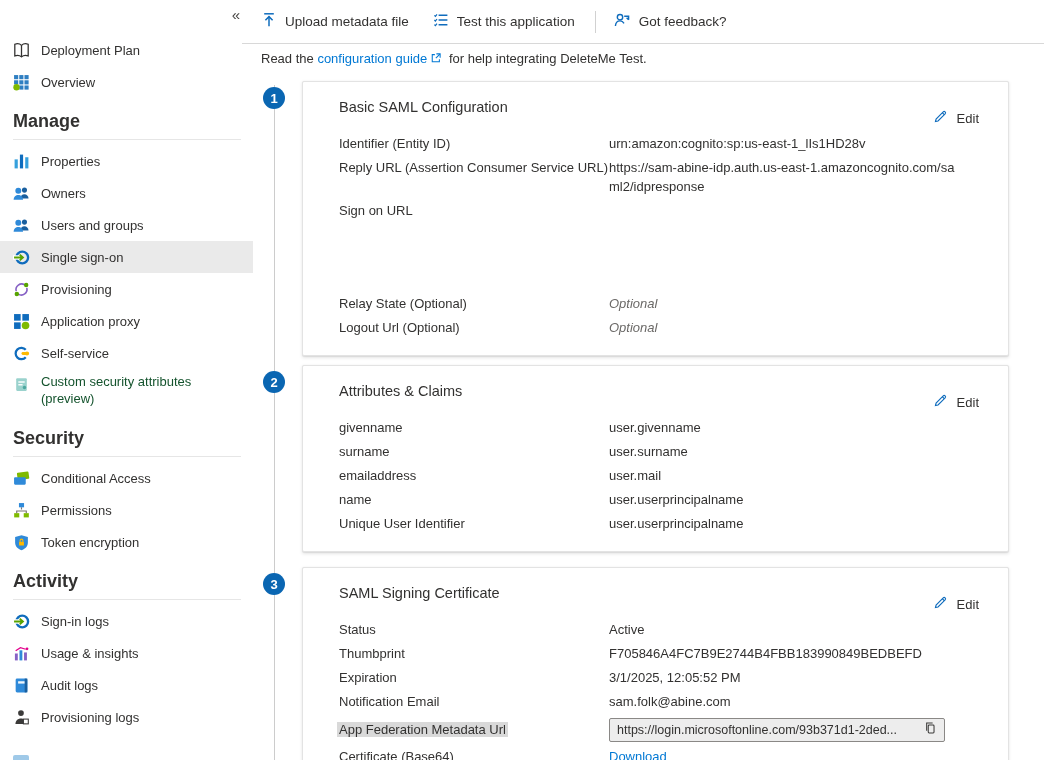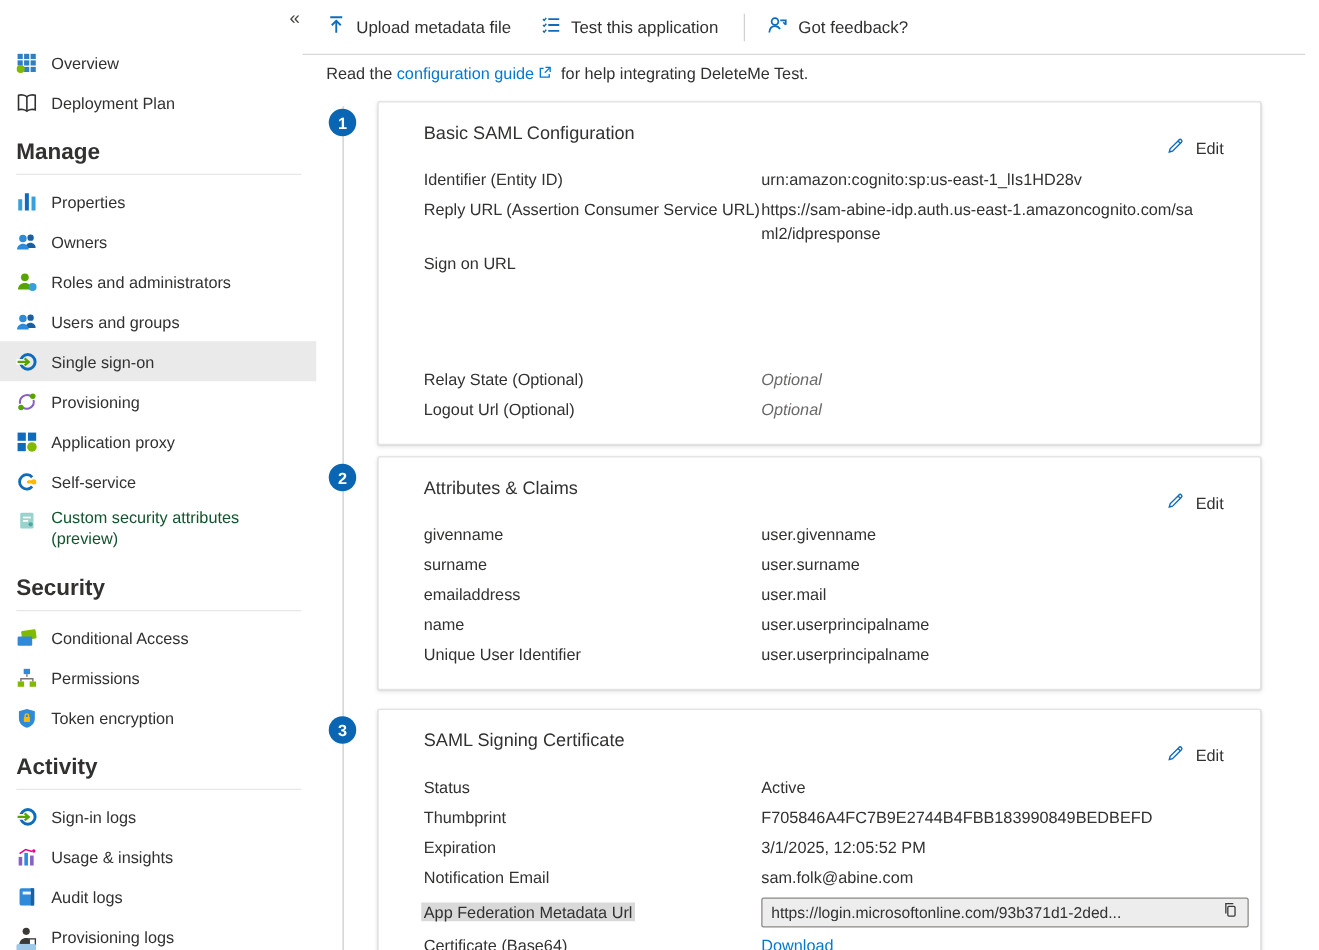--- a/index.html
+++ b/index.html
@@ -50,60 +50,60 @@
   .card-title { font-size:14.5px; }
   .edit-btn { position:absolute; top:27px; right:29px; display:flex; align-items:center; gap:9px;
     font-size:13px; cursor:pointer; }
   .rows { margin-top:19px; display:grid; grid-template-columns:270px minmax(0,1fr);
     row-gap:5px; font-size:13px; line-height:19px; align-items:start; }
   .val.break { word-break:break-all; max-width:350px; }
   .val.italic { font-style:italic; color:#6b6967; }
   .val a { color:#0078d4; text-decoration:none; cursor:pointer; }
   .spacer { grid-column:1 / span 2; height:64px; }
   .hl-label { background:#d9d9d9; padding:0 2px; margin-left:-2px; }
-  .url-box { display:flex; align-items:center; width:390px; height:24px; margin-top:2px;
+  .url-box { display:flex; align-items:center; width:336px; height:24px; margin-top:2px;
     border:1px solid #8a8886; border-radius:2px; background:#ededed; padding:0 7px; }
   .url-box input { border:none; outline:none; background:transparent; flex:1; min-width:0;
     font-family:"Liberation Sans",sans-serif; font-size:12.5px; color:#323130; }
   .copy-ic { flex:0 0 14px; margin-left:6px; cursor:pointer; }
   .input-row-label { padding-top:4px; }
 </style>
 </head>
 <body>
 
 <div class="sidebar">
   <div class="collapse-btn">«</div>
   <div class="nav">
+    <div class="nav-item">
+      <span class="nav-icon">
+        <svg width="17" height="17" viewBox="0 0 16 16" fill="none" stroke="#323130" stroke-width="1.2">
+            <path d="M8 3.2 C6.5 1.7 3.4 1.5 1.7 2.1 V13 C3.4 12.4 6.5 12.6 8 14 C9.5 12.6 12.6 12.4 14.3 13 V2.1 C12.6 1.5 9.5 1.7 8 3.2 Z"></path>
+            <path d="M8 3.2 V14"></path>
+          </svg>
+      </span>
+      <span class="lbl">Deployment Plan</span>
+    </div>
     <div class="nav-item">
       <span class="nav-icon">
         <svg width="17" height="17" viewBox="0 0 16 16">
             <g fill="#2f7fc2">
               <rect x="1" y="1" width="3.9" height="3.9"></rect>
               <rect x="5.9" y="1" width="3.9" height="3.9"></rect>
               <rect x="10.8" y="1" width="3.9" height="3.9"></rect>
               <rect x="1" y="5.9" width="3.9" height="3.9"></rect>
               <rect x="5.9" y="5.9" width="3.9" height="3.9"></rect>
               <rect x="10.8" y="5.9" width="3.9" height="3.9"></rect>
               <rect x="5.9" y="10.8" width="3.9" height="3.9"></rect>
               <rect x="10.8" y="10.8" width="3.9" height="3.9"></rect>
             </g>
             <circle cx="3.3" cy="12.5" r="3" fill="#7fba00"></circle>
           </svg>
       </span>
       <span class="lbl">Overview</span>
     </div>
-    <div class="nav-item">
-      <span class="nav-icon">
-        <svg width="17" height="17" viewBox="0 0 16 16" fill="none" stroke="#323130" stroke-width="1.2">
-            <path d="M8 3.2 C6.5 1.7 3.4 1.5 1.7 2.1 V13 C3.4 12.4 6.5 12.6 8 14 C9.5 12.6 12.6 12.4 14.3 13 V2.1 C12.6 1.5 9.5 1.7 8 3.2 Z"></path>
-            <path d="M8 3.2 V14"></path>
-          </svg>
-      </span>
-      <span class="lbl">Deployment Plan</span>
-    </div>
 
     <div class="section-header">Manage</div>
     <div class="section-body">
       <div class="nav-item">
         <span class="nav-icon">
           <svg width="17" height="17" viewBox="0 0 16 16">
               <rect x="1.5" y="6" width="3" height="8.5" fill="#36a0dc"></rect>
               <rect x="6.5" y="1.5" width="3" height="13" fill="#0f6cbd"></rect>
               <rect x="11.5" y="4" width="3" height="10.5" fill="#36a0dc"></rect>
             </svg>
@@ -113,30 +113,20 @@
       <div class="nav-item">
         <span class="nav-icon">
           <svg width="17" height="17" viewBox="0 0 16 16">
               <circle cx="10.8" cy="4.8" r="2.4" fill="#1a5f9e"></circle>
               <path d="M6.8 12.6 c0-2.3 1.8-3.9 3.9-3.9 2.1 0 3.9 1.6 3.9 3.9 z" fill="#1a5f9e"></path>
               <circle cx="5" cy="5.4" r="2.8" fill="#2f8ad9"></circle>
               <path d="M.6 13.8 c0-2.6 2-4.4 4.4-4.4 2.4 0 4.4 1.8 4.4 4.4 z" fill="#2f8ad9"></path>
             </svg>
         </span>
         <span class="lbl">Owners</span>
-      </div>
-      <div class="nav-item">
-        <span class="nav-icon">
-          <svg width="17" height="17" viewBox="0 0 16 16">
-              <circle cx="6.5" cy="4.6" r="2.9" fill="#57a300"></circle>
-              <path d="M1.3 13.8 c0-3 2.3-5 5.2-5 2.9 0 5.2 2 5.2 5 z" fill="#57a300"></path>
-              <circle cx="12.3" cy="11.8" r="3" fill="#36a0dc"></circle>
-            </svg>
-        </span>
-        <span class="lbl">Roles and administrators</span>
       </div>
       <div class="nav-item">
         <span class="nav-icon">
           <svg width="17" height="17" viewBox="0 0 16 16">
               <circle cx="10.8" cy="4.8" r="2.4" fill="#1a5f9e"></circle>
               <path d="M6.8 12.6 c0-2.3 1.8-3.9 3.9-3.9 2.1 0 3.9 1.6 3.9 3.9 z" fill="#1a5f9e"></path>
               <circle cx="5" cy="5.4" r="2.8" fill="#2f8ad9"></circle>
               <path d="M.6 13.8 c0-2.6 2-4.4 4.4-4.4 2.4 0 4.4 1.8 4.4 4.4 z" fill="#2f8ad9"></path>
             </svg>
         </span>

